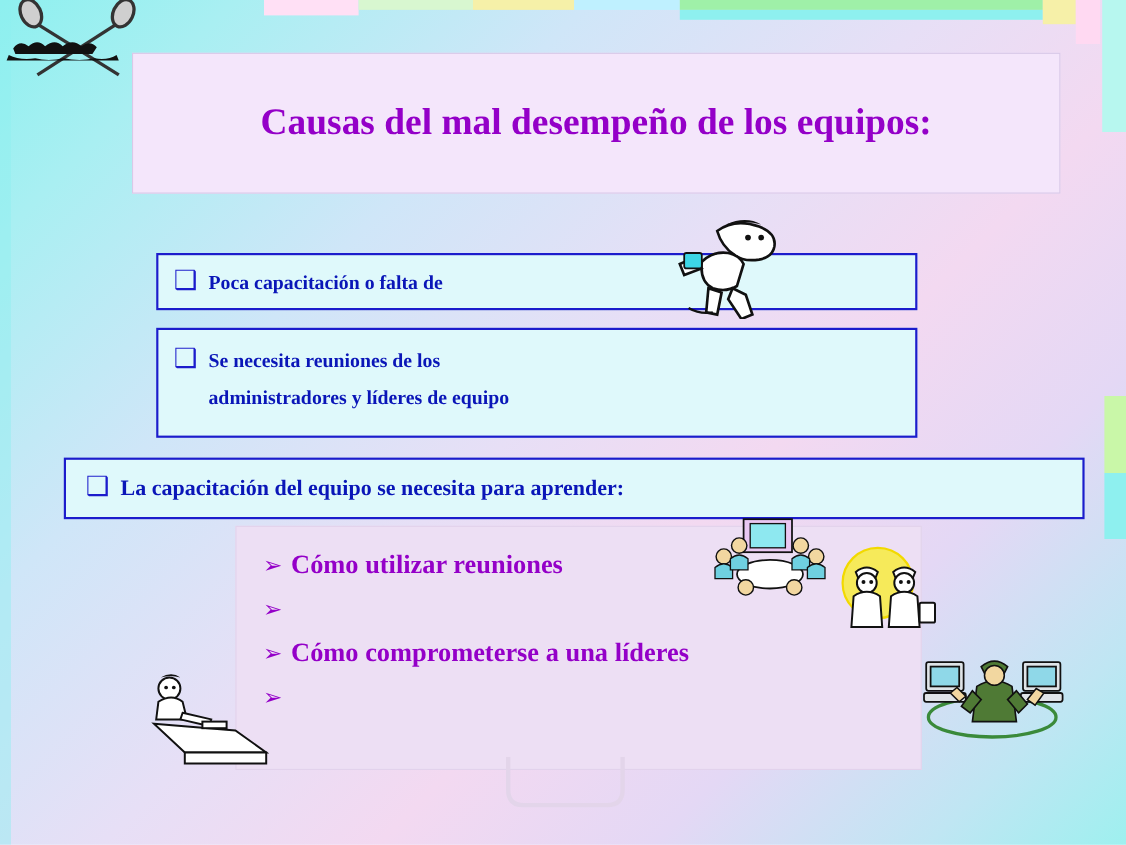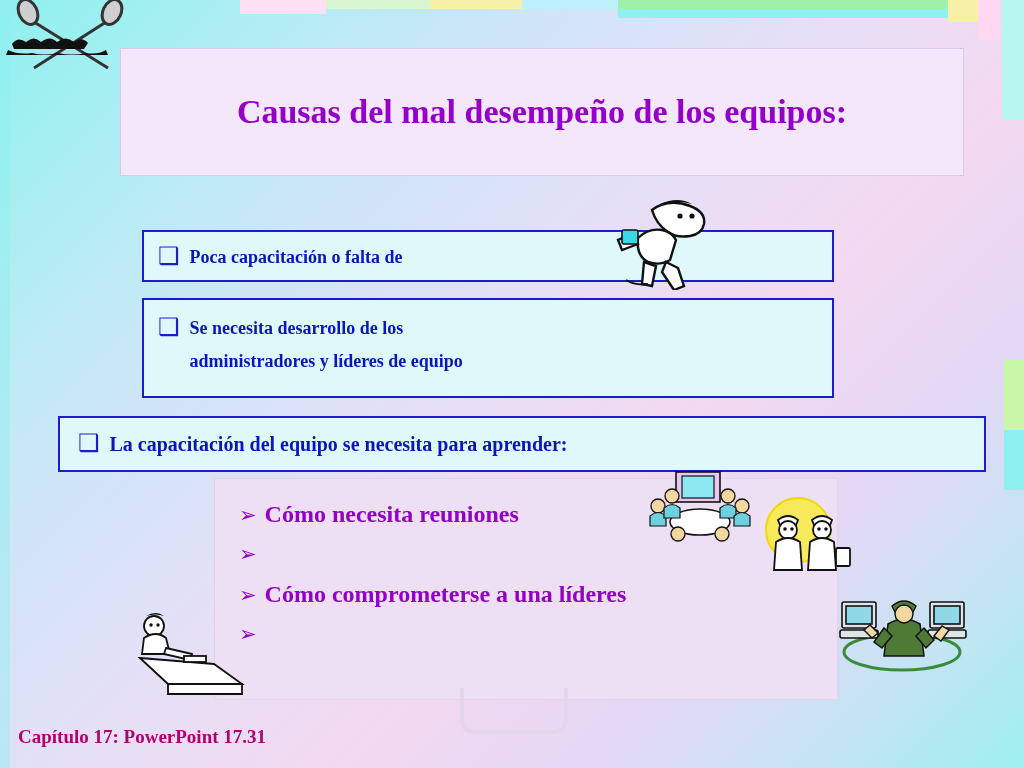--- a/index.html
+++ b/index.html
@@ -209,37 +209,37 @@
       <g fill="#3dd6e6" stroke="#111" stroke-width="1.6">
         <rect x="14" y="36" width="16" height="14" rx="2"></rect>
       </g>
     </svg>
   </div>
 
   <div class="box" id="box2">
     <div class="row">
       <span class="sq-bullet">❑</span>
       <span class="b-text">
-        <span>Se necesita desarrollo de los</span><br>
+        <span>Se necesita reuniones de los</span><br>
         <span>administradores y líderes de equipo</span>
       </span>
     </div>
   </div>
 
   <div class="box" id="box3">
     <div class="row">
       <span class="sq-bullet">❑</span>
       <span class="b-text">La capacitación del equipo se necesita para aprender:</span>
     </div>
   </div>
 
   <div id="sub-panel">
     <div class="sub-row">
       <span class="arrow-bullet">➢</span>
-      <span class="sub-text">Cómo necesita reuniones</span>
+      <span class="sub-text">Cómo utilizar reuniones</span>
     </div>
     <div class="sub-row tight">
       <span class="arrow-bullet">➢</span>
     </div>
     <div class="sub-row">
       <span class="arrow-bullet">➢</span>
       <span class="sub-text">Cómo comprometerse a una líderes</span>
     </div>
     <div class="sub-row">
       <span class="arrow-bullet">➢</span>
@@ -331,14 +331,13 @@
       </g>
     </svg>
   </div>
 
   <div class="art" id="art-notch">
     <svg viewBox="0 0 112 46" width="112" height="46">
       <path d="M4 0 L4 30 q0 14 14 14 H94 q14 0 14 -14 L108 0" fill="none" stroke="#e3d5ea" stroke-width="4"></path>
     </svg>
   </div>
 
-  <div id="footer">Capítulo 17: PowerPoint 17.31</div>
 </div>
 
 </body></html>

